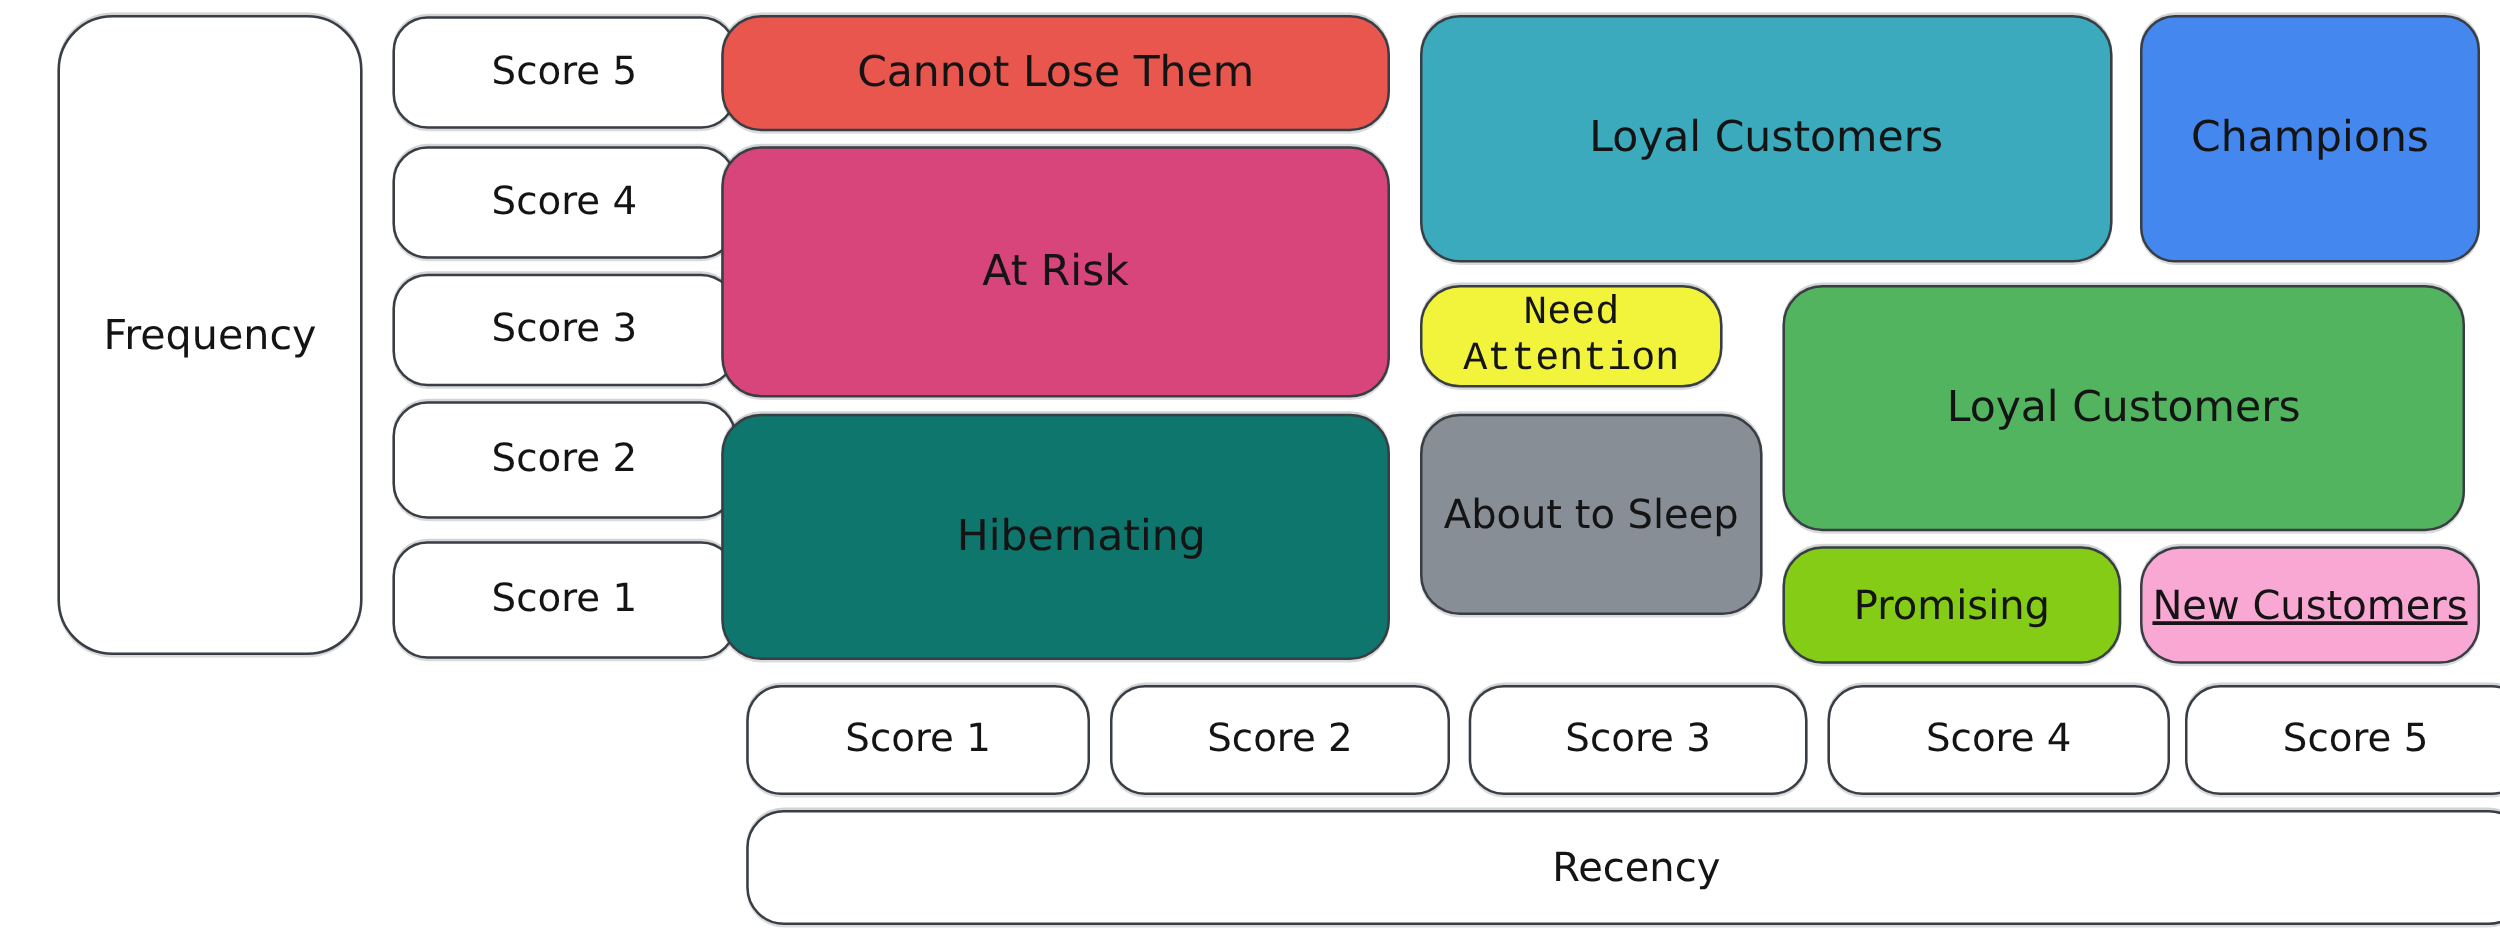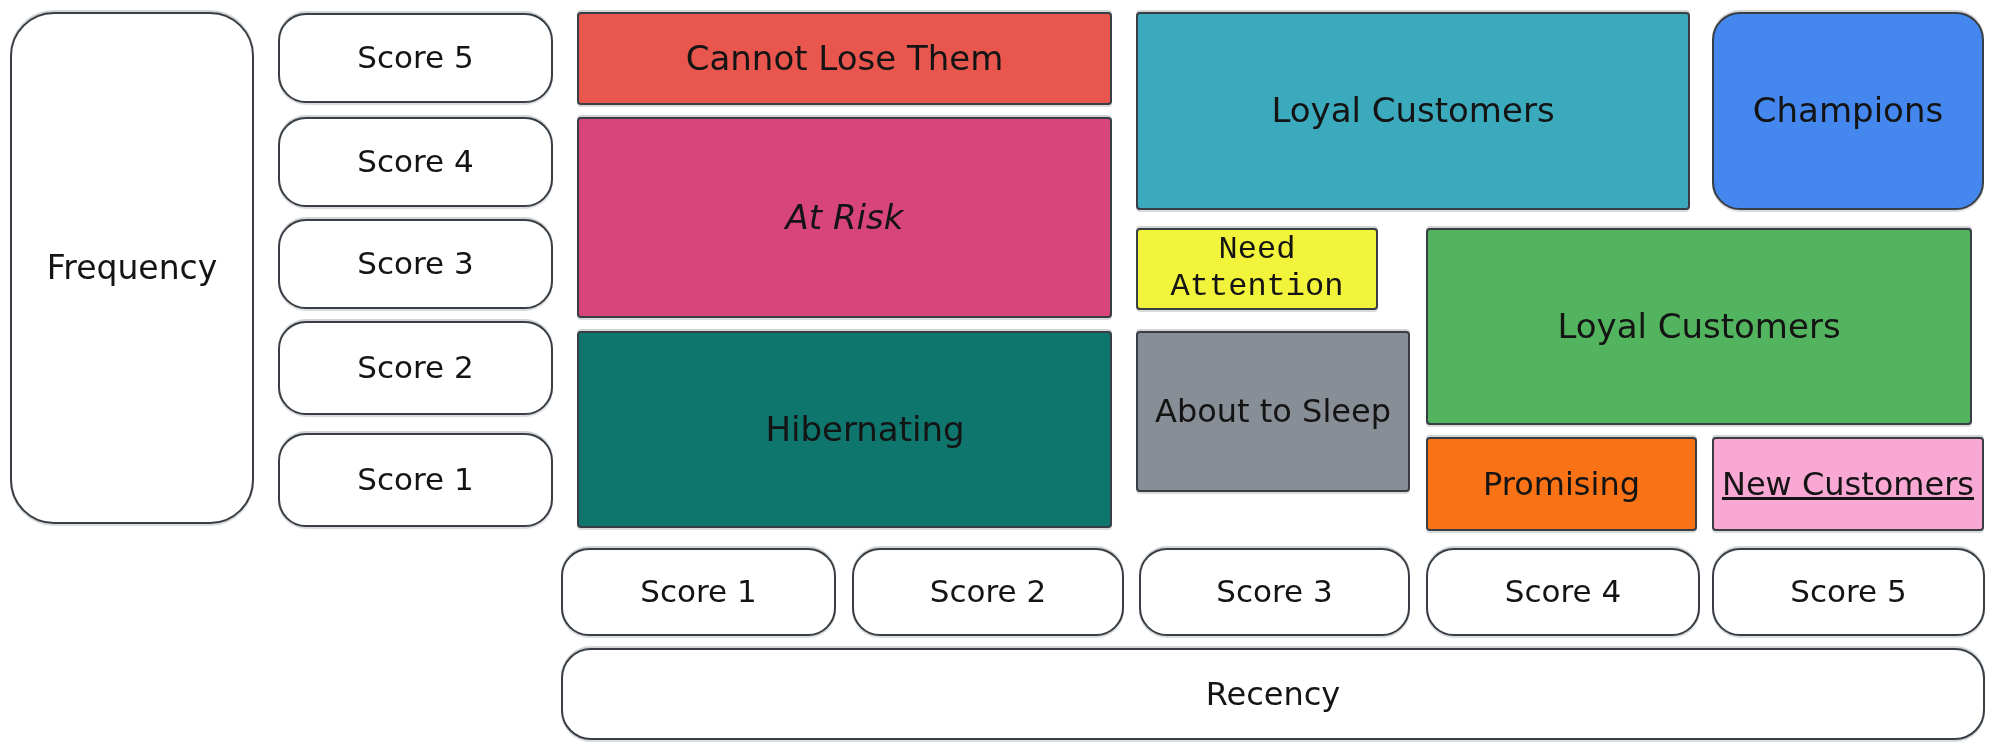--- a/index.html
+++ b/index.html
@@ -22,35 +22,35 @@
     align-items: center;
     justify-content: center;
     box-sizing: border-box;
     border: 2.5px solid #383e44;
     border-radius: 28px;
     background: #ffffff;
     box-shadow: 0 -2px 0 rgba(52,58,64,0.22), 0 2px 0 rgba(52,58,64,0.18);
     text-align: center;
     line-height: 1.15;
   }
-  .box { font-size: 31px; }
-  .seg { font-size: 34px; border-radius: 4px; }
+  .box { font-size: 31px; margin-left: 36px; }
+  .seg { font-size: 34px; border-radius: 32px; }
   .axis-label-text, .score-text, .seg-label { pointer-events: none; }
 
   
   .freq-axis   { left: 10px;  top: 12px;  width: 244px; height: 512px; border-radius: 44px; font-size: 33px; }
   .fscore-0    { left: 278px; top: 13px;  width: 275px; height: 90px; }
   .fscore-1    { left: 278px; top: 117px; width: 275px; height: 90px; }
   .fscore-2    { left: 278px; top: 219px; width: 275px; height: 90px; }
   .fscore-3    { left: 278px; top: 321px; width: 275px; height: 94px; }
   .fscore-4    { left: 278px; top: 433px; width: 275px; height: 94px; }
 
   
   .seg-cannot-lose-them     { left: 577px;  top: 12px;  width: 535px; height: 93px; }
-  .seg-at-risk              { left: 577px;  top: 117px; width: 535px; height: 201px; font-style: italic; }
+  .seg-at-risk              { left: 577px;  top: 117px; width: 535px; height: 201px; }
   .seg-hibernating          { left: 577px;  top: 331px; width: 535px; height: 197px; }
   .seg-loyal-customers-top  { left: 1136px; top: 12px;  width: 554px; height: 198px; }
   .seg-champions            { left: 1712px; top: 12px;  width: 272px; height: 198px; border-radius: 28px; }
   .seg-need-attention       { left: 1136px; top: 228px; width: 242px; height: 82px;  font-size: 32px; font-family: Liberation Mono, monospace; }
   .seg-about-to-sleep       { left: 1136px; top: 331px; width: 274px; height: 161px; font-size: 32px; }
   .seg-loyal-customers-mid  { left: 1426px; top: 228px; width: 546px; height: 197px; }
   .seg-promising            { left: 1426px; top: 437px; width: 271px; height: 94px;  font-size: 32px; }
   .seg-new-customers        { left: 1712px; top: 437px; width: 272px; height: 94px;  font-size: 32px; }
 
   
@@ -102,21 +102,21 @@
   </div>
   <div class="seg seg-need-attention" style="background-color: rgb(242, 244, 59);">
     <span class="seg-label">Need Attention</span>
   </div>
   <div class="seg seg-about-to-sleep" style="background-color: rgb(135, 142, 150);">
     <span class="seg-label">About to Sleep</span>
   </div>
   <div class="seg seg-loyal-customers-mid" style="background-color: rgb(82, 180, 94);">
     <span class="seg-label">Loyal Customers</span>
   </div>
-  <div class="seg seg-promising" style="background-color: #f97316;">
+  <div class="seg seg-promising" style="background-color: #84cc16;">
     <span class="seg-label">Promising</span>
   </div>
   <div class="seg seg-new-customers" style="background-color: #f9a8d4; text-decoration: underline;">
     <span class="seg-label">New Customers</span>
   </div>
 
   <div class="box rscore-0">
     <span class="score-text">Score 1</span>
   </div>
   <div class="box rscore-1">

